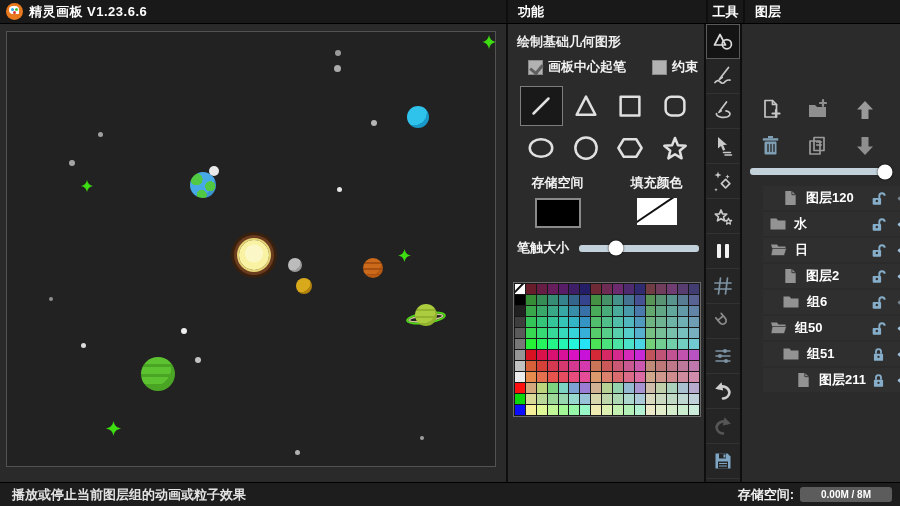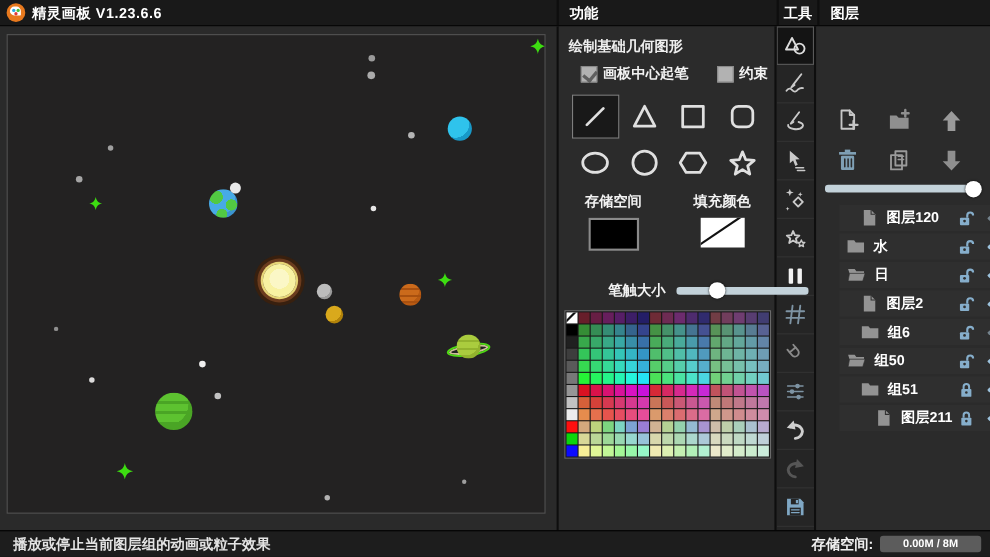--- a/index.html
+++ b/index.html
@@ -41,21 +41,21 @@
   .shape-grid { position:absolute; left:12px; top:62px; width:176px; display:grid; grid-template-columns:repeat(4,1fr); grid-auto-rows:40px; gap:2px; }
   .shape-btn { display:flex; align-items:center; justify-content:center; cursor:pointer; border:1px solid transparent; }
   .shape-btn.selected { background:#191919; border:1px solid #7e7e7e; }
   .shape-btn svg { stroke:#e0e0e0; fill:none; stroke-width:2; }
   .color-labels { position:absolute; top:150px; left:0; width:198px; display:flex; }
   .color-col { width:50%; display:flex; flex-direction:column; align-items:center; gap:6px; }
   .color-name { font-weight:bold; color:#f2f2f2; }
   .swatch-stroke { width:46px; height:30px; background:#000; border:2px solid #8a8a8a; cursor:pointer; }
   .swatch-fill { width:40px; height:27px; background:#fff; position:relative; cursor:pointer; overflow:hidden; }
   .swatch-fill::after { content:""; position:absolute; left:-6px; bottom:-1px; width:60px; height:1.5px; background:#111; transform:rotate(-34deg); transform-origin:left bottom; }
-  .size-row { position:absolute; top:231px; left:9px; display:flex; align-items:center; gap:10px; width:182px;margin-left:36px; }
+  .size-row { position:absolute; top:215px; left:9px; display:flex; align-items:center; gap:10px; width:182px; }
   .size-label { font-weight:bold; color:#f2f2f2; white-space:nowrap; }
   .slider { position:relative; flex:1; height:7px; background:#c3d2da; border-radius:3px; cursor:pointer; }
   .slider-thumb { position:absolute; top:50%; width:15px; height:15px; background:#fff; border-radius:50%; transform:translate(-50%,-50%); box-shadow:0 0 2px #000; }
   .palette { position:absolute; left:5px; top:258px; width:188px; background:#181818; border:1px solid #6a6a6a; display:grid; grid-template-columns:repeat(17,1fr); gap:1px; padding:1px; }
   .pcell { height:10px; cursor:pointer; }
   .pcell.transparent { background:#fff; position:relative; overflow:hidden; }
   .pcell.transparent::after { content:""; position:absolute; left:-2px; bottom:0; width:18px; height:1.5px; background:#111; transform:rotate(-45deg); transform-origin:left bottom; }
 
   
   .tools-col { width:36px; background:#252525; border-right:2px solid #0e0e0e; display:flex; flex-direction:column; }

